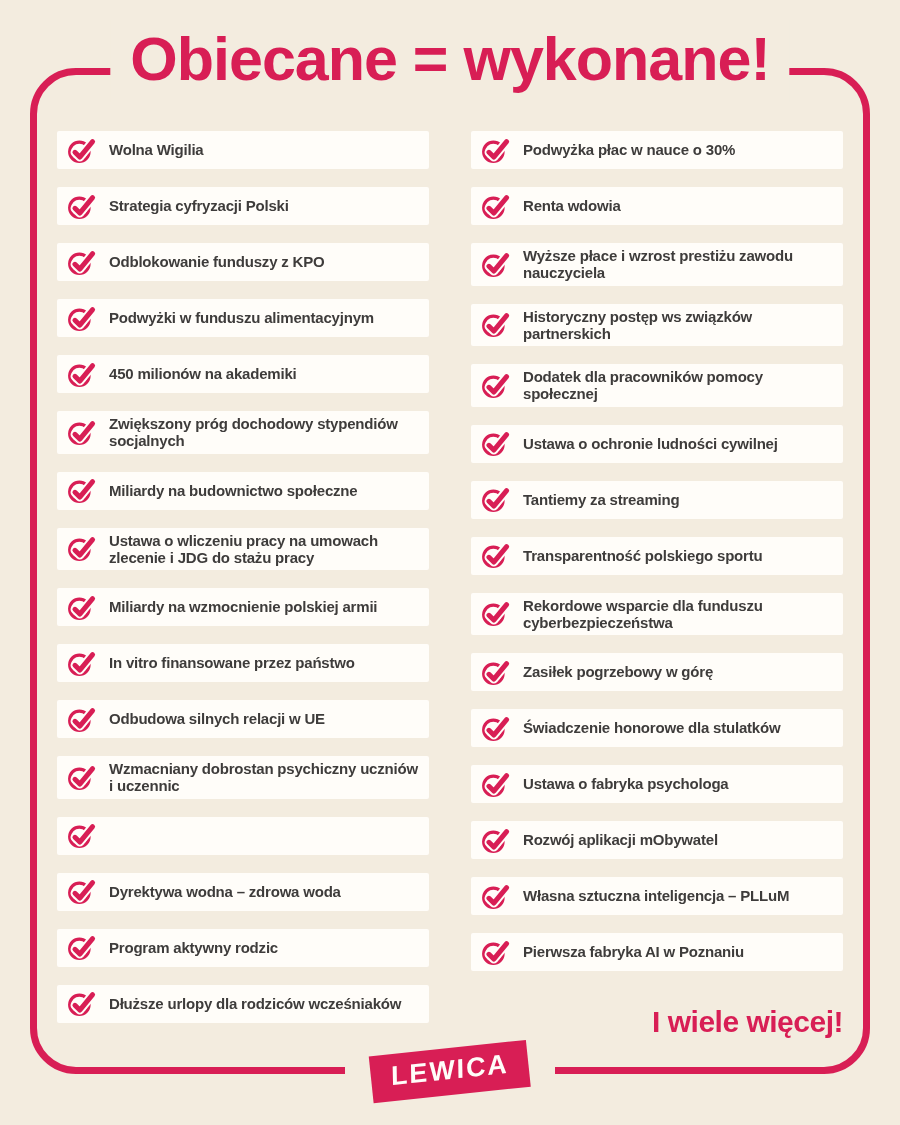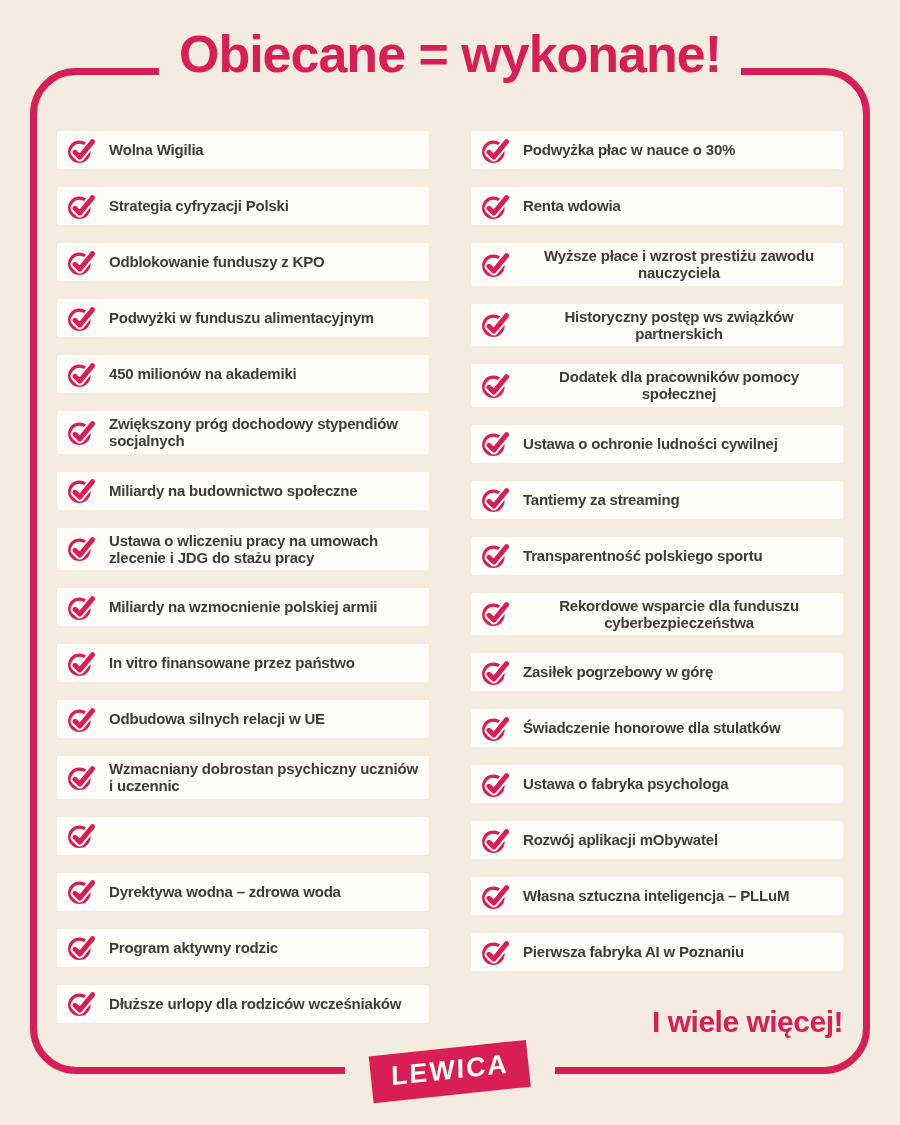--- a/index.html
+++ b/index.html
@@ -25,21 +25,21 @@
     border:7px solid var(--accent);
     border-radius:46px;
   }
   
   .title{
     position:absolute;
     top:20px;left:50%;
     transform:translateX(-50%);
     background:var(--bg);
     padding:4px 20px 8px 20px;
-    font-size:52px;
+    font-size:61px;
     font-weight:bold;
     letter-spacing:-1px;
     color:var(--accent);
     white-space:nowrap;
     z-index:3;
   }
   .columns{
     position:absolute;
     top:118px;left:57px;
     width:786px;
@@ -291,21 +291,21 @@
               <circle cx="14" cy="16.5" r="11" fill="none" stroke="currentColor" stroke-width="3.6"></circle>
               <path d="M9 17 L14.5 22.5 L29 5" fill="none" stroke="#fffdf9" stroke-width="10" stroke-linecap="round" stroke-linejoin="round"></path>
               <path d="M9 17 L14.5 22.5 L29 5" fill="none" stroke="currentColor" stroke-width="5.6" stroke-linecap="round" stroke-linejoin="round"></path>
             </svg>
           </span>
           <span class="label">Dłuższe urlopy dla rodziców wcześniaków</span>
         </div>
       </div>
 
     <div class="col">
-      <div style="display:flex;flex-direction:column;gap:18px;text-align:center;">
+      <div style="display:flex;flex-direction:column;gap:18px;">
 
           <div class="row">
             <span class="check">
               <svg viewBox="0 0 34 30" aria-hidden="true">
                 <circle cx="14" cy="16.5" r="11" fill="none" stroke="currentColor" stroke-width="3.6"></circle>
                 <path d="M9 17 L14.5 22.5 L29 5" fill="none" stroke="#fffdf9" stroke-width="10" stroke-linecap="round" stroke-linejoin="round"></path>
                 <path d="M9 17 L14.5 22.5 L29 5" fill="none" stroke="currentColor" stroke-width="5.6" stroke-linecap="round" stroke-linejoin="round"></path>
               </svg>
             </span>
             <span class="label">Podwyżka płac w nauce o 30%</span>

